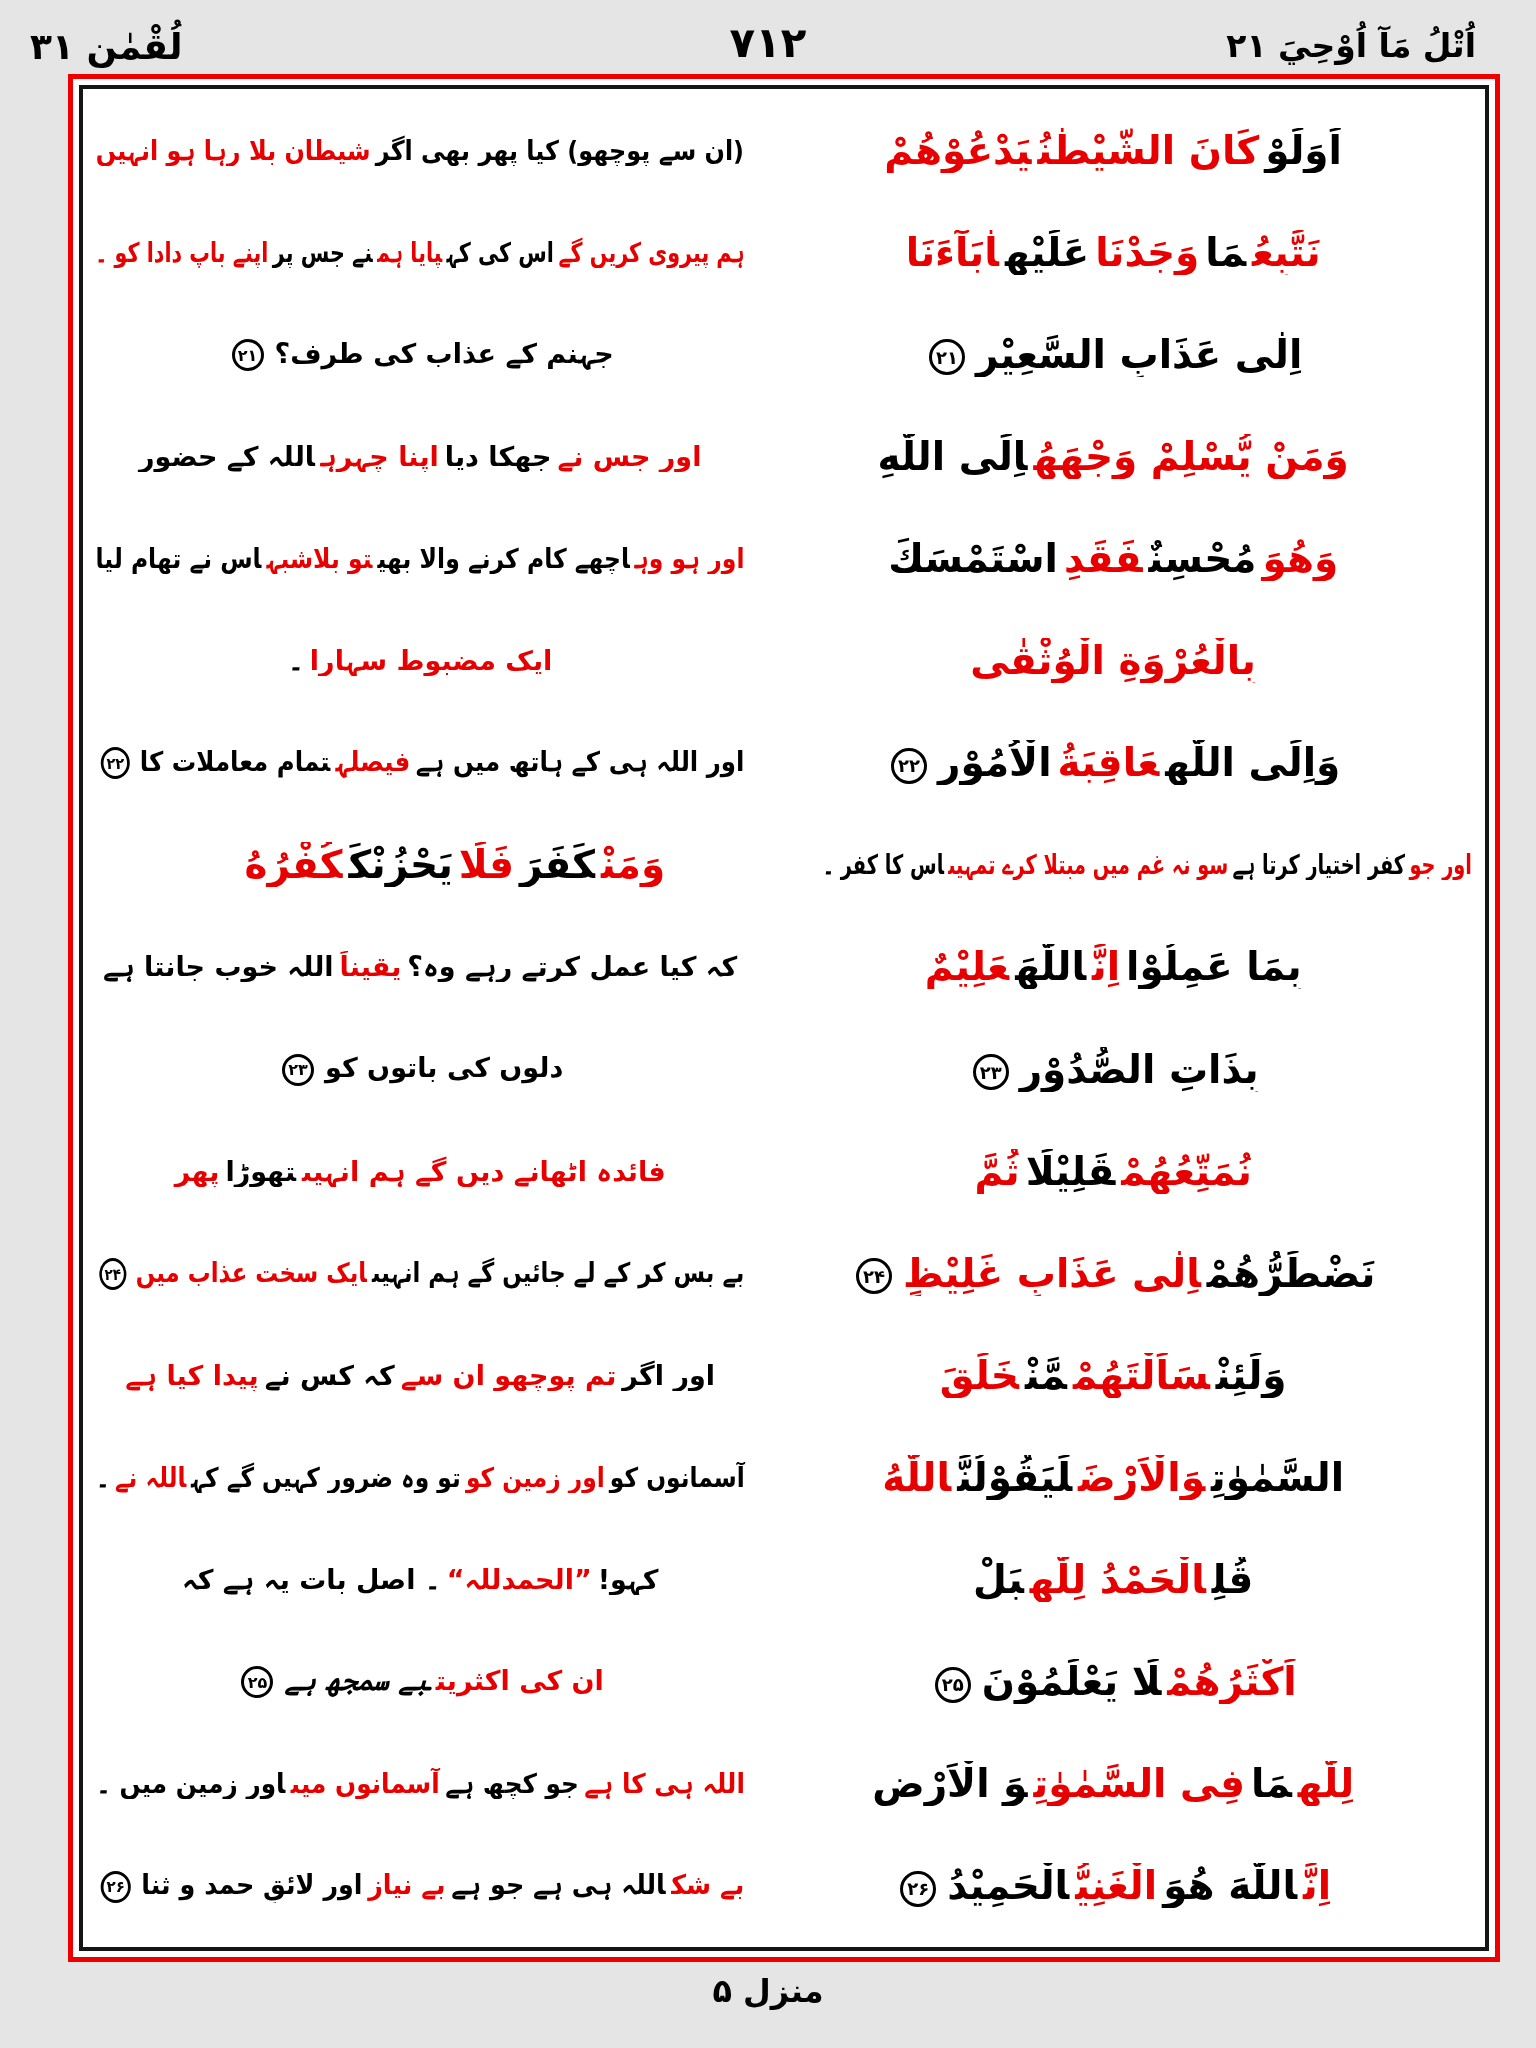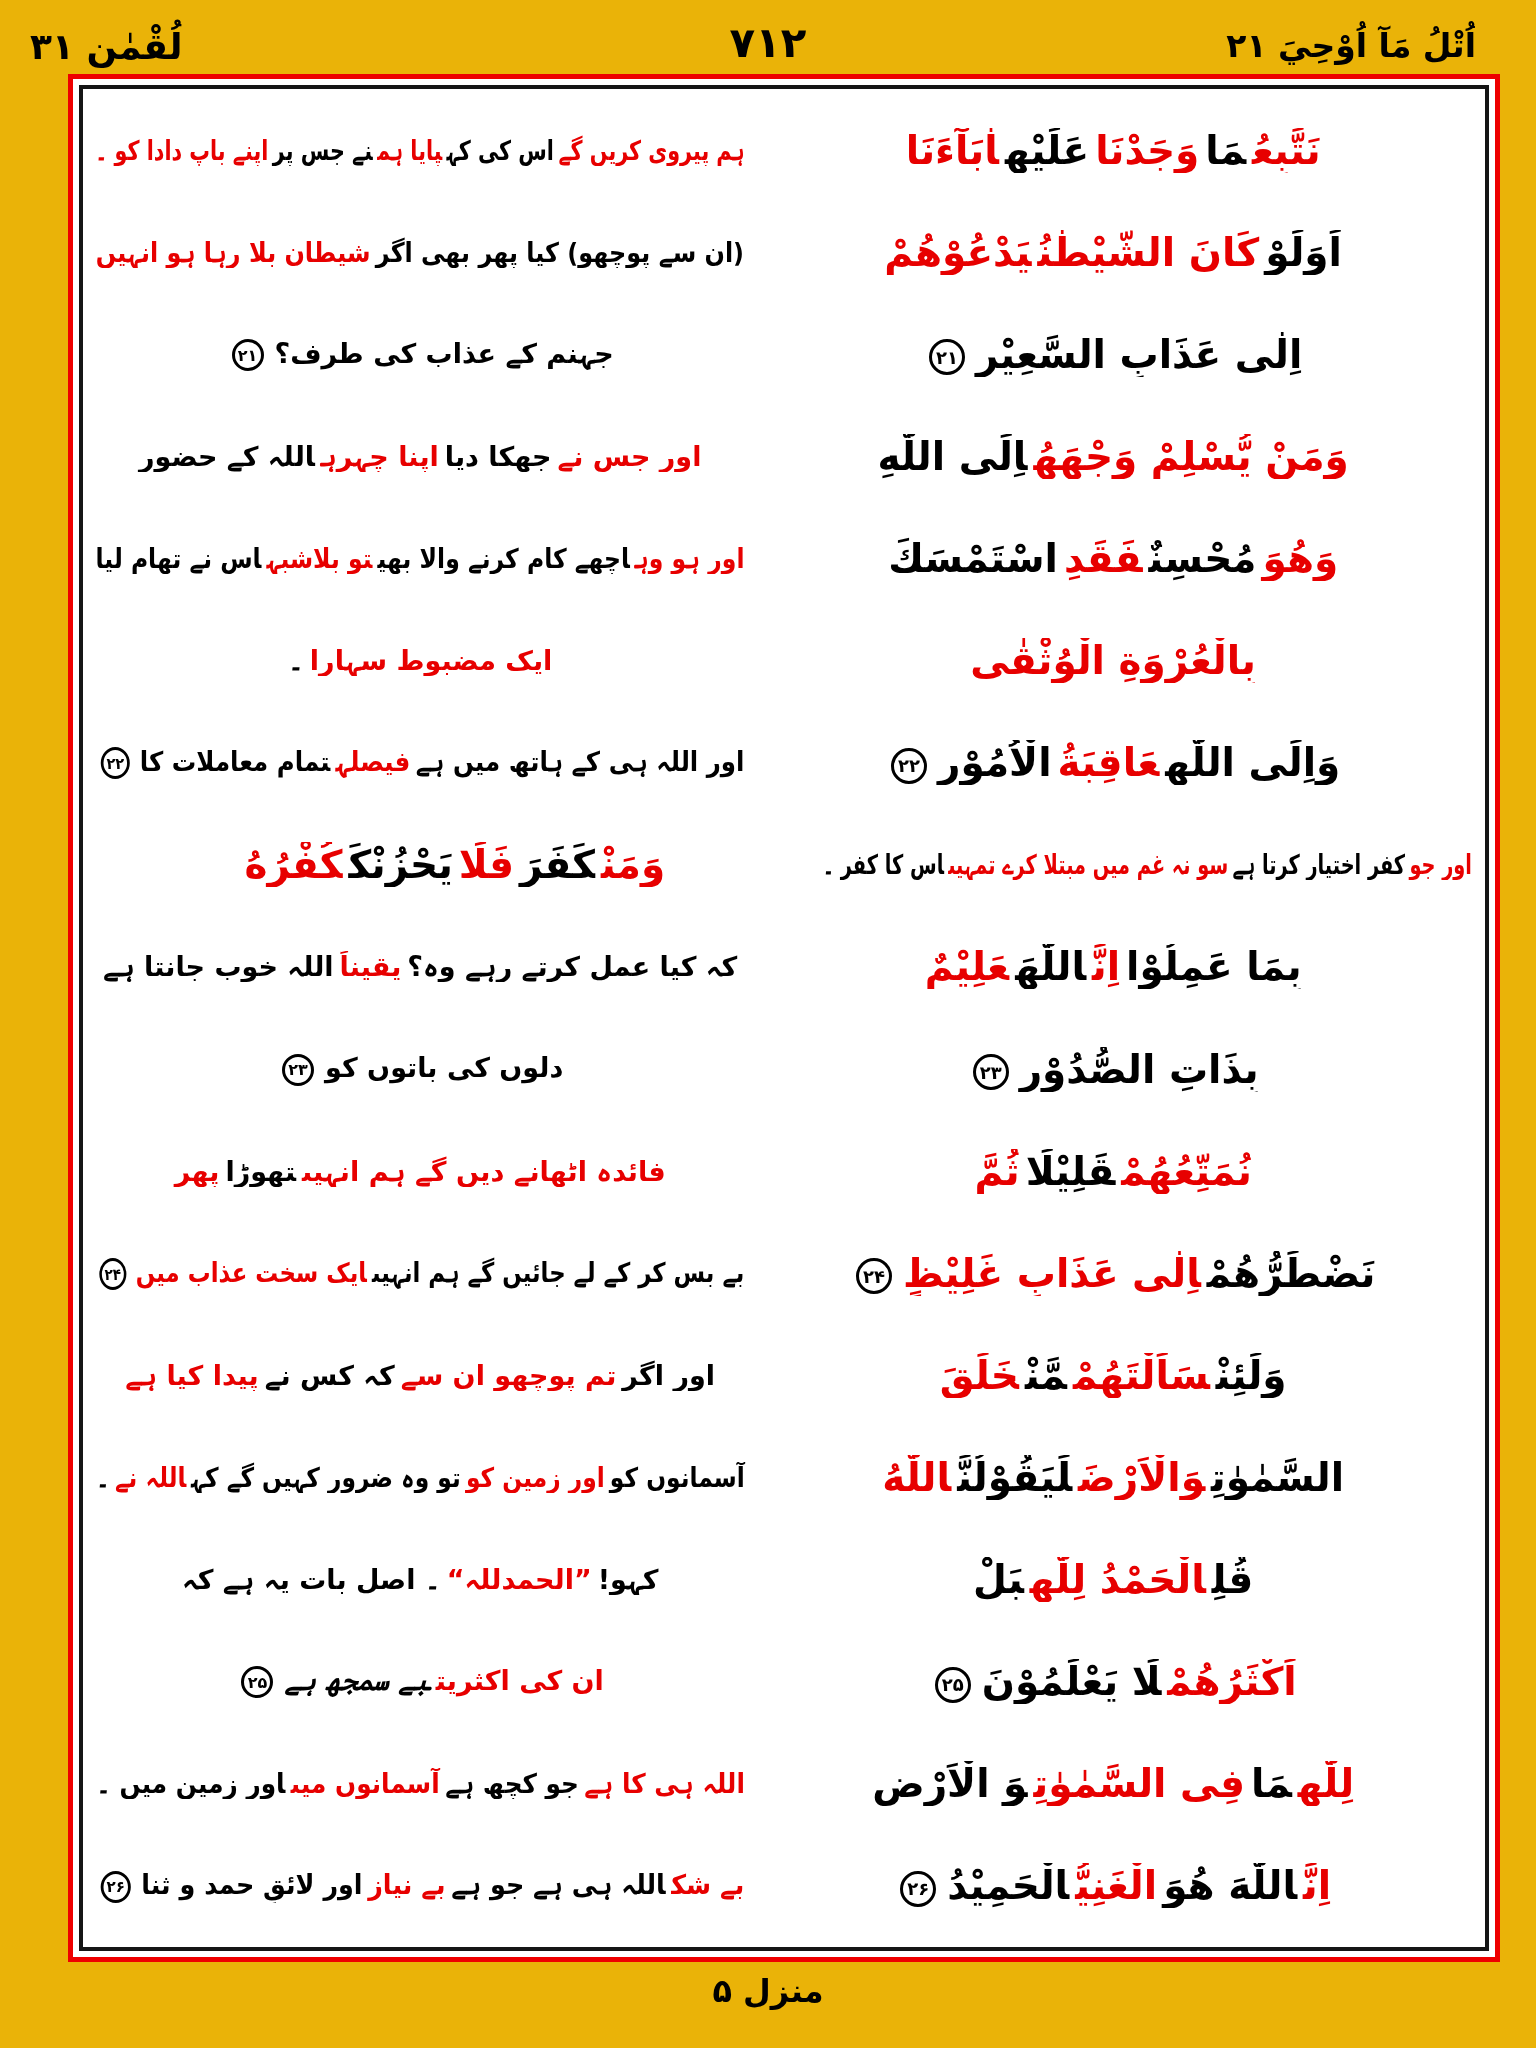--- a/index.html
+++ b/index.html
@@ -1,19 +1,19 @@
 <!DOCTYPE html>
 <html lang="ur" dir="rtl"><head>
 <meta charset="utf-8">
 <style>
   html,body{margin:0;padding:0;background:#ffffff;}
   .page{
     position:relative;
     width:1536px;height:2048px;
-    background:#eab308;
+    background:#e5e5e5;
     font-family:"DejaVu Sans", sans-serif;
     overflow:hidden;
   }
   
   .hdr-item{position:absolute;top:26px;font-weight:700;color:#000;white-space:nowrap;}
   .hdr-left{left:30px;font-size:36px;}
   .hdr-center{left:0;right:0;text-align:center;top:18px;font-size:42px;}
   .hdr-right{right:60px;font-size:33px;}
   
   .frame{
@@ -53,32 +53,32 @@
 
   <div class="hdr-item hdr-left">لُقْمٰن ۳۱</div>
   <div class="hdr-item hdr-center">۷۱۲</div>
   <div class="hdr-item hdr-right">اُتْلُ مَآ اُوْحِيَ ۲۱</div>
 
   <div class="frame">
     <div class="frame-inner">
       <div class="rows" id="rows">
           <div class="row">
             <div class="cell urdu">
+              <span class="fit" style="transform: scaleX(0.886);"><span style="color: rgb(0, 0, 0);">(ان سے پوچھو) کیا پھر بھی اگر</span><span style="color: rgb(231, 0, 0);">شیطان بلا رہا ہو انہیں</span></span>
+            </div>
+            <div class="cell arabic">
+              <span class="fit"><span style="color: rgb(0, 0, 0);">اَوَلَوْ</span><span style="color: rgb(231, 0, 0);">كَانَ الشَّيْطٰنُ</span><span style="color: rgb(231, 0, 0);">يَدْعُوْهُمْ</span></span>
+            </div>
+          </div>
+          <div class="row">
+            <div class="cell urdu">
               <span class="fit" style="transform: scaleX(0.766);"><span style="color: rgb(231, 0, 0);">ہم پیروی کریں گے</span><span style="color: rgb(0, 0, 0);">اس کی کہ</span><span style="color: rgb(231, 0, 0);">پایا ہم</span><span style="color: rgb(0, 0, 0);">نے جس پر</span><span style="color: rgb(231, 0, 0);">اپنے باپ دادا کو ۔</span></span>
             </div>
             <div class="cell arabic">
               <span class="fit"><span style="color: rgb(231, 0, 0);">نَتَّبِعُ</span><span style="color: rgb(0, 0, 0);">مَا</span><span style="color: rgb(231, 0, 0);">وَجَدْنَا</span><span style="color: rgb(0, 0, 0);">عَلَيْهِ</span><span style="color: rgb(231, 0, 0);">اٰبَآءَنَا</span></span>
-            </div>
-          </div>
-          <div class="row">
-            <div class="cell urdu">
-              <span class="fit" style="transform: scaleX(0.886);"><span style="color: rgb(0, 0, 0);">(ان سے پوچھو) کیا پھر بھی اگر</span><span style="color: rgb(231, 0, 0);">شیطان بلا رہا ہو انہیں</span></span>
-            </div>
-            <div class="cell arabic">
-              <span class="fit"><span style="color: rgb(0, 0, 0);">اَوَلَوْ</span><span style="color: rgb(231, 0, 0);">كَانَ الشَّيْطٰنُ</span><span style="color: rgb(231, 0, 0);">يَدْعُوْهُمْ</span></span>
             </div>
           </div>
           <div class="row">
             <div class="cell urdu">
               <span class="fit"><span style="color: rgb(0, 0, 0);">جہنم کے عذاب کی طرف؟</span><span class="vcircle" style="color: rgb(0, 0, 0);">۲۱</span></span>
             </div>
             <div class="cell arabic">
               <span class="fit"><span style="color: rgb(0, 0, 0);">اِلٰى عَذَابِ السَّعِيْرِ</span><span class="vcircle" style="color: rgb(0, 0, 0);">۲۱</span></span>
             </div>
           </div>

